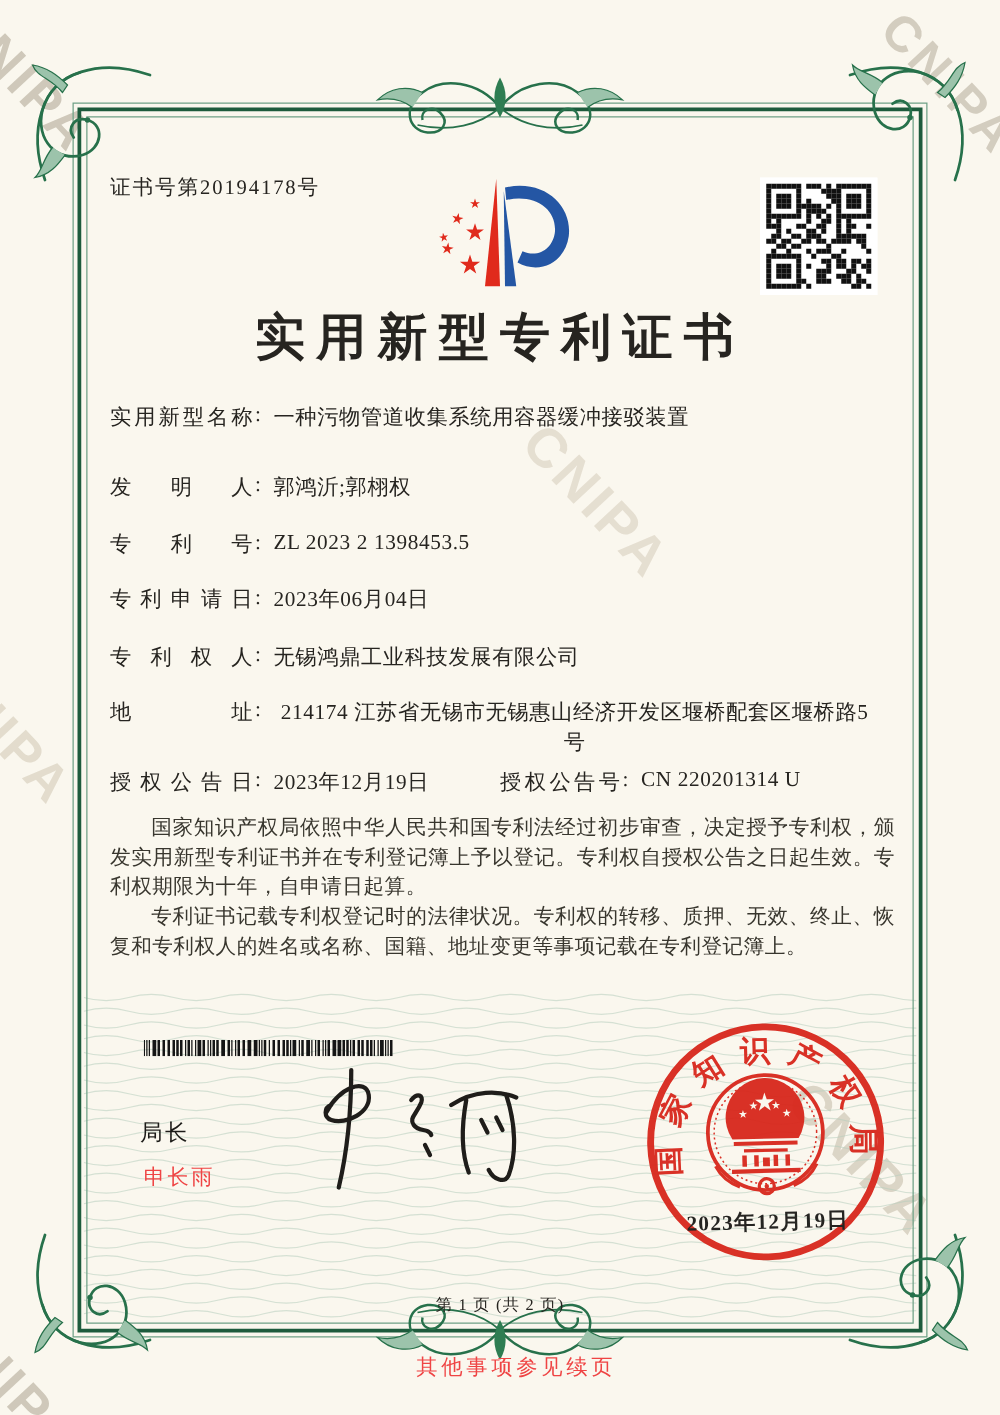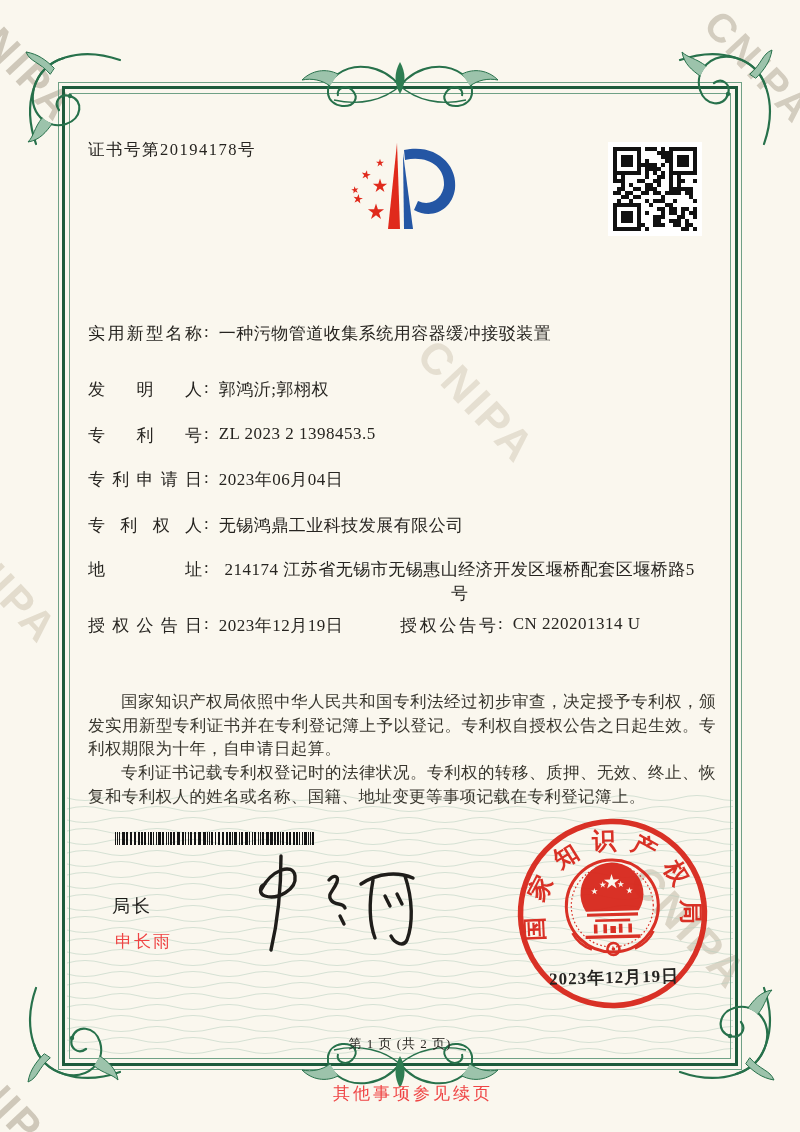--- a/index.html
+++ b/index.html
@@ -42,21 +42,21 @@
   .flabel{display:inline-block;width:114px;text-align:justify;text-align-last:justify;
           vertical-align:top;}
   .fcolon{display:inline-block;margin:0 10px 0 2px;vertical-align:top;}
   .fvalue{display:inline-block;vertical-align:top;letter-spacing:.5px;}
   .fvalue.addr{white-space:normal;width:482px;line-height:24px;text-align:center;}
   .grp2{position:absolute;left:312px;top:0;white-space:nowrap;}
   .grp2 .flabel{width:96px;}
 
   
   .para{position:absolute;left:88px;width:628px;font-size:16.5px;line-height:23.5px;
-        text-indent:2em;letter-spacing:.4px;color:#38362e;z-index:3;text-align:justify;margin-top:40px;}
+        text-indent:2em;letter-spacing:.4px;color:#38362e;z-index:3;text-align:justify;}
   #para1{top:650px;}
   #para2{top:721px;}
 
   
   #barcode{position:absolute;left:115px;top:832px;z-index:3;}
   .signer-title{position:absolute;left:112px;top:894px;font-family:Liberation Sans, sans-serif;
         font-size:18px;letter-spacing:2px;z-index:3;color:#1c1b18;}
   .signer-name{position:absolute;left:115px;top:930px;font-family:"Liberation Sans","DejaVu Sans",sans-serif;
         font-size:17px;letter-spacing:2px;z-index:3;color:#ef4444;}
   #sig{position:absolute;left:237px;top:850px;z-index:3;}
@@ -406,20 +406,21 @@
         <rect x="16" y="80" width="4" height="4" fill="#111"></rect>
         <rect x="20" y="80" width="4" height="4" fill="#111"></rect>
         <rect x="24" y="80" width="4" height="4" fill="#111"></rect>
         <rect x="32" y="80" width="4" height="4" fill="#111"></rect>
         <rect x="68" y="80" width="4" height="4" fill="#111"></rect>
         <rect x="72" y="80" width="4" height="4" fill="#111"></rect>
         <rect x="80" y="80" width="4" height="4" fill="#111"></rect>
       </g>
   </svg>
 
+  <div class="title">实用新型专利证书</div>
 
   <div class="fields">
     <div class="frow" style="top:322px">
       <span class="flabel">实用新型名称</span><span class="fcolon">:</span><span class="fvalue">一种污物管道收集系统用容器缓冲接驳装置</span>
     </div>
     <div class="frow" style="top:378px">
       <span class="flabel">发明人</span><span class="fcolon">:</span><span class="fvalue">郭鸿沂;郭栩权</span>
     </div>
     <div class="frow" style="top:424px">
       <span class="flabel">专利号</span><span class="fcolon">:</span><span class="fvalue">ZL 2023 2 1398453.5</span>

